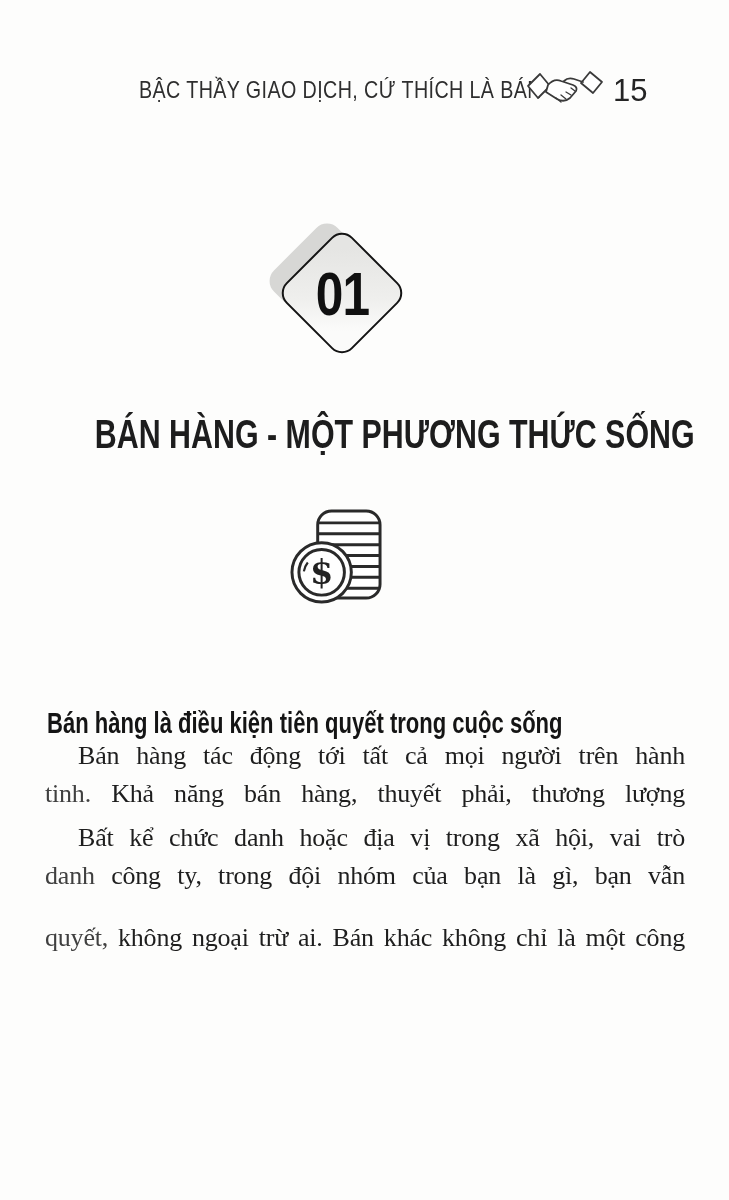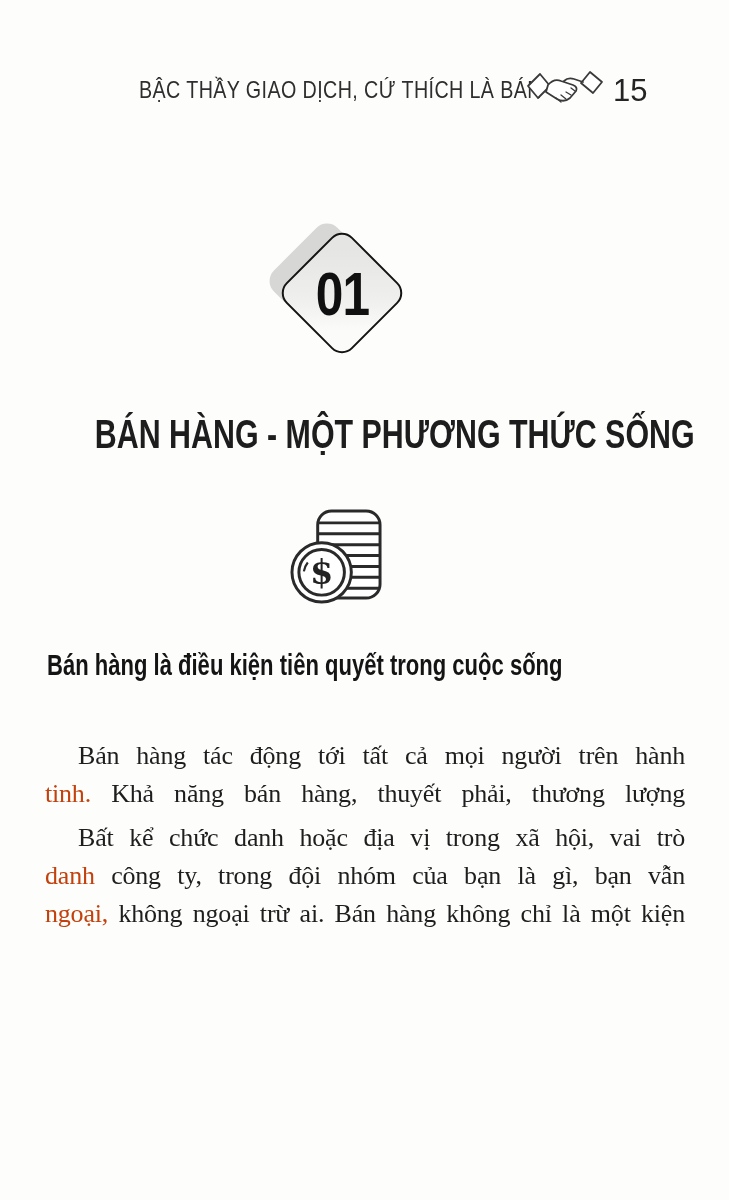--- a/index.html
+++ b/index.html
@@ -48,42 +48,42 @@
   .chapter-title span{
     display:inline-block;white-space:nowrap;
     font-size:40px;font-weight:bold;color:#1d1d1d;
     transform:scaleX(.76);transform-origin:center;
   }
 
   .coins{left:289px;top:509px;}
 
   
   .section-heading{
-    left:47px;top:648px;line-height:34px;white-space:nowrap;
+    left:47px;top:706px;line-height:34px;white-space:nowrap;
   }
   .section-heading span{
     display:inline-block;
     font-size:29px;font-weight:bold;color:#141414;
     transform:scaleX(.76);transform-origin:left center;
   }
 
   
   .body-text{
     left:45px;top:737px;width:640px;
     font-family:Liberation Serif, serif;
     font-size:26px;color:#1e1e1e;
     letter-spacing:-0.2px;word-spacing:-1px;
   }
   .para{margin:0;}
   .para.gap-sm{margin-bottom:6px;}
-  .para.gap-md{margin-bottom:0;}
+  .para.gap-md{margin-bottom:24px;}
   .ln{height:38px;line-height:38px;}
   .ln.j{text-align:justify;text-align-last:justify;}
   .ln.ind{padding-left:33px;}
-  .faded{color:#c2410c;}
+  .faded{color:#404040;}
 </style>
 </head>
 <body>
 
 <div class="abs book-title">BẬC THẦY GIAO DỊCH, CỨ THÍCH LÀ BÁN</div>
 
 <svg class="abs handshake" viewBox="0 0 78 46" width="78" height="46">
   <g fill="#ffffff" stroke="#3a3a3a" stroke-width="1.8" stroke-linejoin="round" stroke-linecap="round">
     <polygon points="2,19 14,7 24,19 12,31"></polygon>
     <polygon points="76,15 64,5 55,16 67,26"></polygon>
@@ -133,16 +133,16 @@
     <div class="ln j ind"><span class="faded"></span><span>Bán hàng tác động tới tất cả mọi người trên hành</span></div>
     <div class="ln j"><span class="faded">tinh. </span><span>Khả năng bán hàng, thuyết phải, thương lượng</span></div>
   </div>
 
   <div class="para gap-md">
     <div class="ln j ind"><span class="faded"></span><span>Bất kể chức danh hoặc địa vị trong xã hội, vai trò</span></div>
     <div class="ln j"><span class="faded">danh </span><span>công ty, trong đội nhóm của bạn là gì, bạn vẫn</span></div>
   </div>
 
   <div class="para">
-    <div class="ln j"><span class="faded">ngoại, </span><span>không ngoại trừ ai. Bán hàng không chỉ là một kiện</span></div>
+    <div class="ln j"><span class="faded">quyết, </span><span>không ngoại trừ ai. Bán khác không chỉ là một công</span></div>
   </div>
 
 </div>
 
 </body></html>

